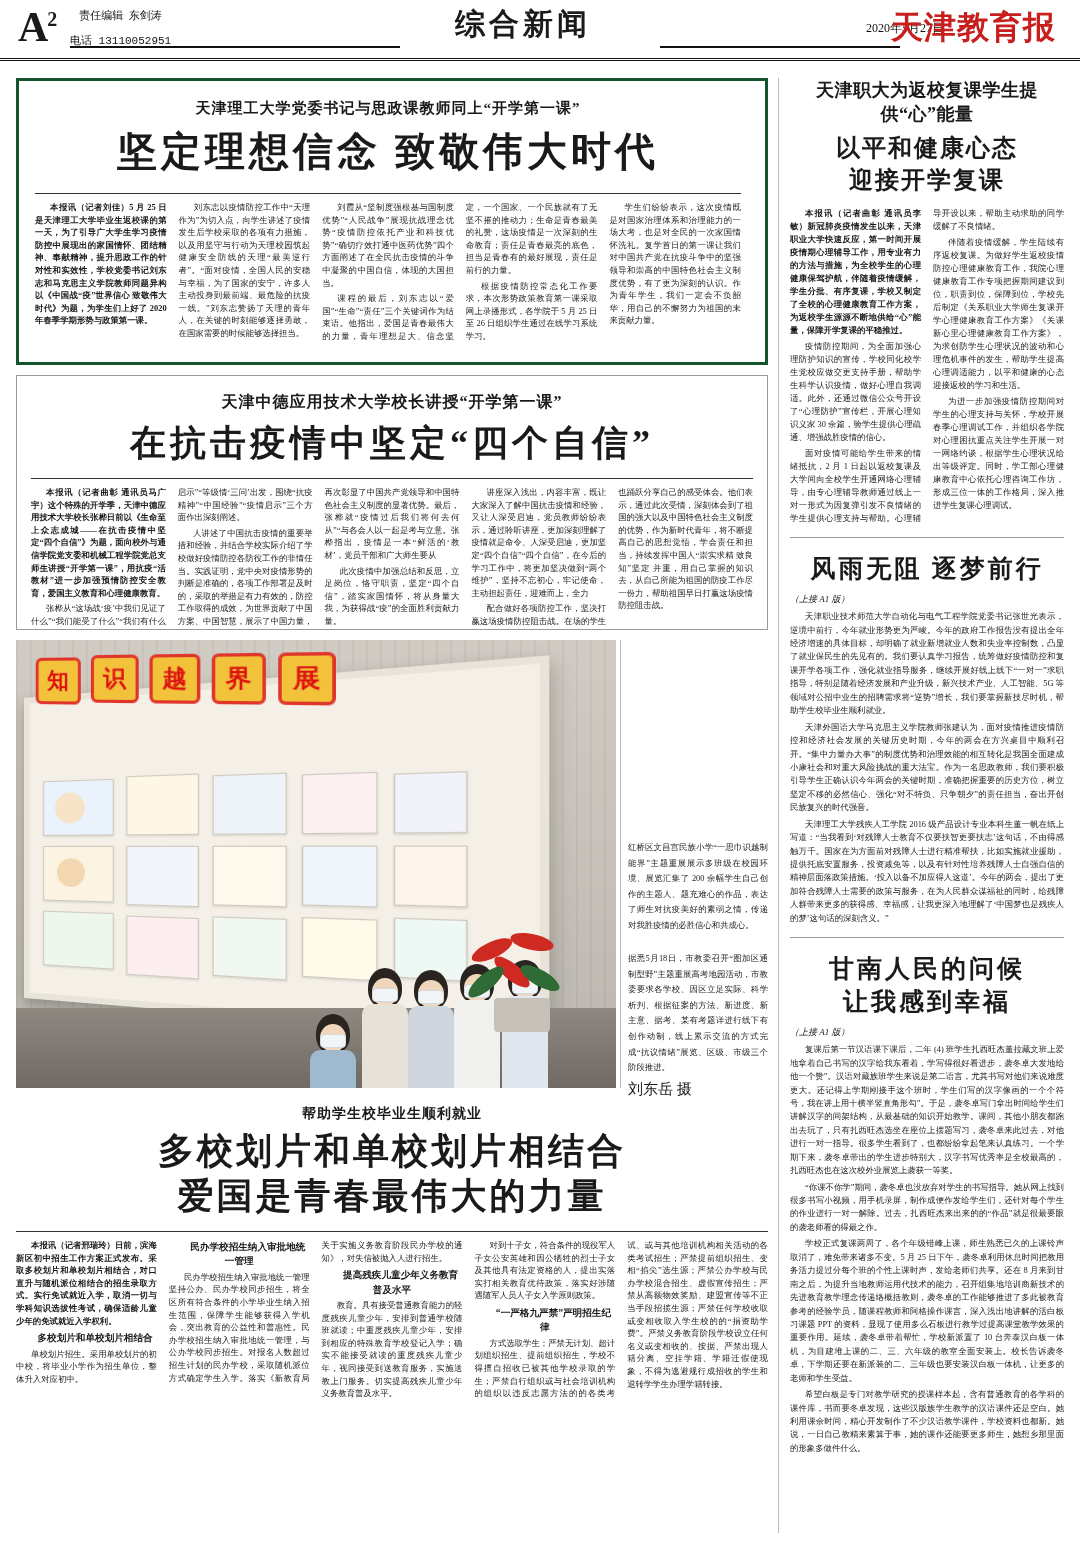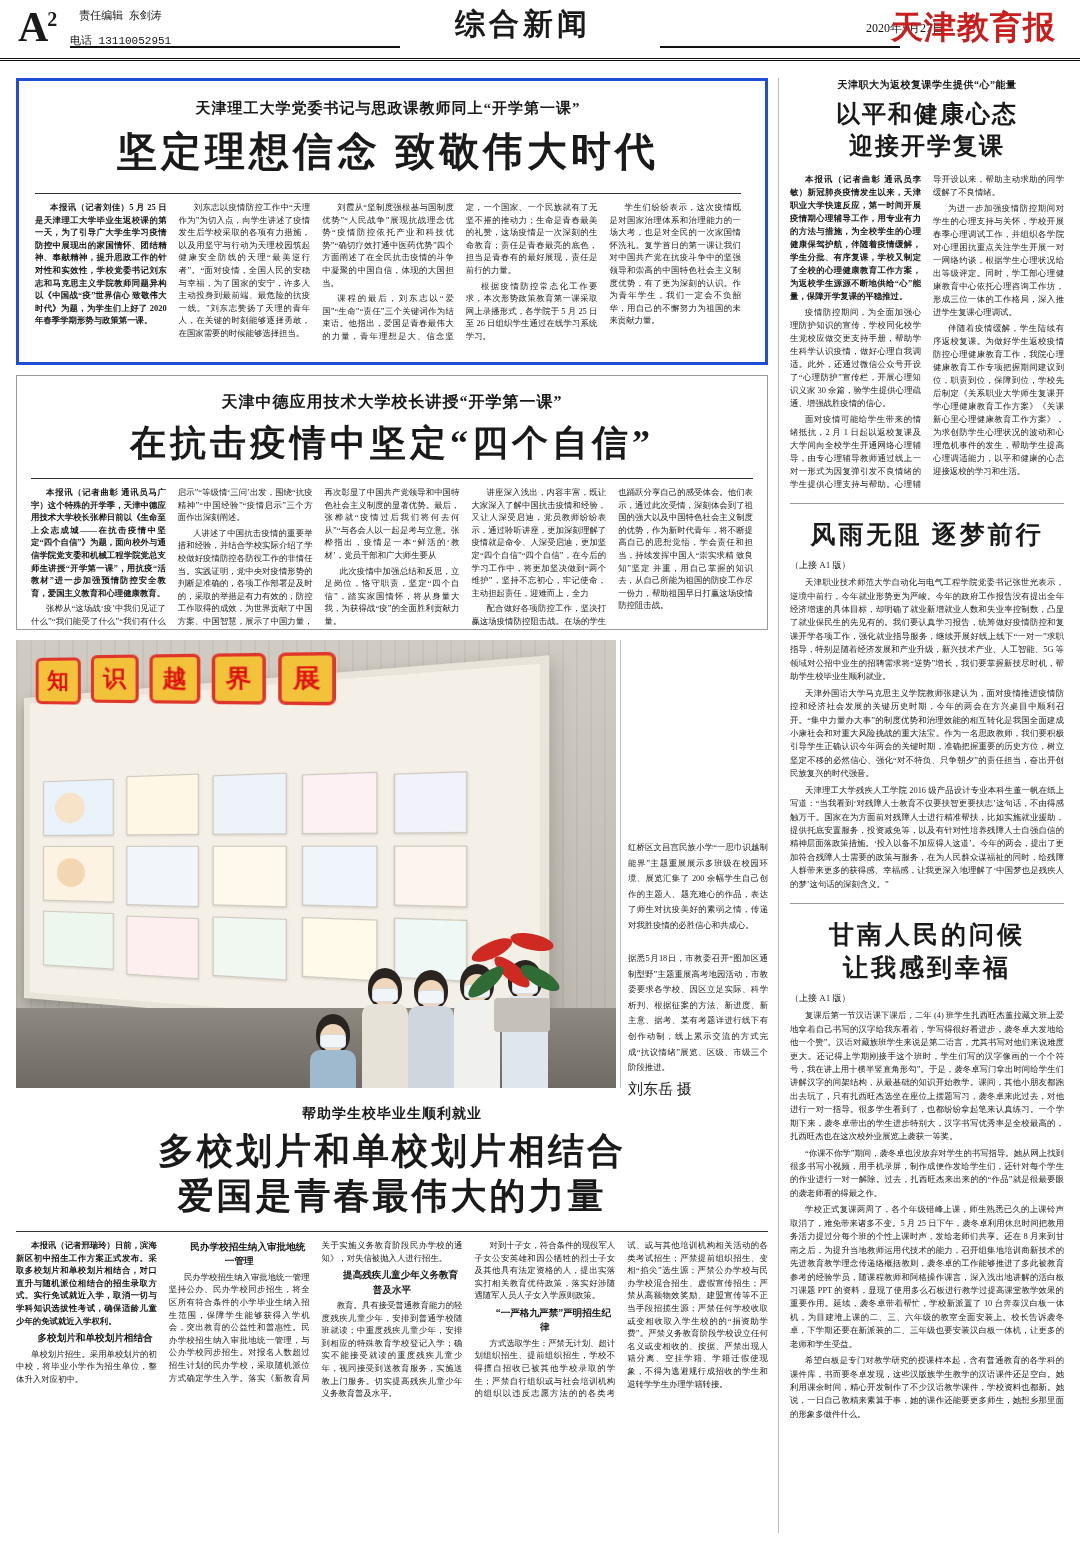--- a/index.html
+++ b/index.html
@@ -59,21 +59,21 @@
   .left-col { position:absolute; left:16px; top:78px; width:752px; }
   .right-col { position:absolute; left:790px; top:78px; width:274px; }
   .colsep {
     position:absolute; left:778px; top:78px; width:0; height:1455px;
     border-left:1px solid #bbb;
   }
 
   
   .lead-box {
     position:relative;
-    border:3px solid #1d4ed8;
+    border:3px solid #14532d;
     padding:14px 24px 10px 16px;
     height:287px;
     overflow:hidden;
   }
   .kicker {
     text-align:center; font-size:15px; font-weight:bold;
     letter-spacing:1px; margin:4px 0 6px 0;
   }
   .headline-main {
     text-align:center;
@@ -157,30 +157,30 @@
   
   .art3 { margin-top:10px; }
   .art3 .kicker { font-size:14px; }
   .headline-2l {
     text-align:center; font-size:36px; font-weight:bold; letter-spacing:3px;
     line-height:1.25; margin:4px 0 12px 0;
   }
   .subhead { font-weight:bold; font-size:9.6px; text-align:center; margin:6px 0 3px 0; text-indent:0; }
 
   
-  .r-kicker { text-align:center; font-size:10px; font-weight:bold; letter-spacing:.5px; }
+  .r-kicker { text-align:center; font-size:18px; font-weight:bold; letter-spacing:.5px; }
   .r-head {
     text-align:center; font-size:24px; font-weight:bold; letter-spacing:2px;
     line-height:1.35; margin:6px 0 10px 0;
   }
   .r-head2 {
     text-align:center; font-size:25px; font-weight:bold; letter-spacing:3px;
     margin:14px 0 8px 0;
   }
-  .r-from { font-size:9px; margin:2px 0 4px 0; }
+  .r-from { font-size:9px; margin:2px 0 4px 0;font-style:italic; }
   .rule-r { border-top:1px solid #999; margin:12px 0 10px 0; }
 </style>
 </head>
 <body>
 
 <div class="page">
 
   <div class="masthead">
     <div class="pagenum">
       <span>A</span><span class="sub">2</span>
@@ -339,22 +339,22 @@
   <div class="right-col">
 
     <div>
       <div class="r-kicker">天津职大为返校复课学生提供“心”能量</div>
       <div class="r-head" style="white-space:pre-line;">以平和健康心态
 迎接开学复课</div>
       <div class="cols2">
         <p class="lede">本报讯（记者曲彰 通讯员李敏）新冠肺炎疫情发生以来，天津职业大学快速反应，第一时间开展疫情期心理辅导工作，用专业有力的方法与措施，为全校学生的心理健康保驾护航，伴随着疫情缓解，学生分批、有序复课，学校又制定了全校的心理健康教育工作方案，为返校学生源源不断地供给“心”能量，保障开学复课的平稳推过。</p>
         <p>疫情防控期间，为全面加强心理防护知识的宣传，学校同化校学生党校应做交更支持手册，帮助学生科学认识疫情，做好心理自我调适。此外，还通过微信公众号开设了“心理防护”宣传栏，开展心理知识义家 30 余篇，验学生提供心理疏通、增强战胜疫情的信心。</p>
         <p>面对疫情可能给学生带来的情绪抵抗，2 月 1 日起以返校复课及大学间向全校学生开通网络心理辅导，由专心理辅导教师通过线上一对一形式为因复弹引发不良情绪的学生提供心理支持与帮助。心理辅导开设以来，帮助主动求助的同学缓解了不良情绪。</p>
+        <p>伴随着疫情缓解，学生陆续有序返校复课。为做好学生返校疫情防控心理健康教育工作，我院心理健康教育工作专项把握期间建议到位，职责到位，保障到位，学校先后制定《关系职业大学师生复课开学心理健康教育工作方案》《关课新心里心理健康教育工作方案》，为求创防学生心理状况的波动和心理危机事件的发生，帮助学生提高心理调适能力，以平和健康的心态迎接返校的学习和生活。</p>
         <p>为进一步加强疫情防控期间对学生的心理支持与关怀，学校开展春季心理调试工作，并组织各学院对心理困抗重点关注学生开展一对一网络约谈，根据学生心理状况给出等级评定。同时，学工部心理健康教育中心依托心理咨询工作坊，形成三位一体的工作格局，深入推进学生复课心理调试。</p>
-        <p>伴随着疫情缓解，学生陆续有序返校复课。为做好学生返校疫情防控心理健康教育工作，我院心理健康教育工作专项把握期间建议到位，职责到位，保障到位，学校先后制定《关系职业大学师生复课开学心理健康教育工作方案》《关课新心里心理健康教育工作方案》，为求创防学生心理状况的波动和心理危机事件的发生，帮助学生提高心理调适能力，以平和健康的心态迎接返校的学习和生活。</p>
         <p></p>
       </div>
     </div>
 
     <div class="rule-r"></div>
 
     <div>
       <div class="r-head2">风雨无阻  逐梦前行</div>
       <div class="r-from">（上接 A1 版）</div>
       <div class="cols1">

